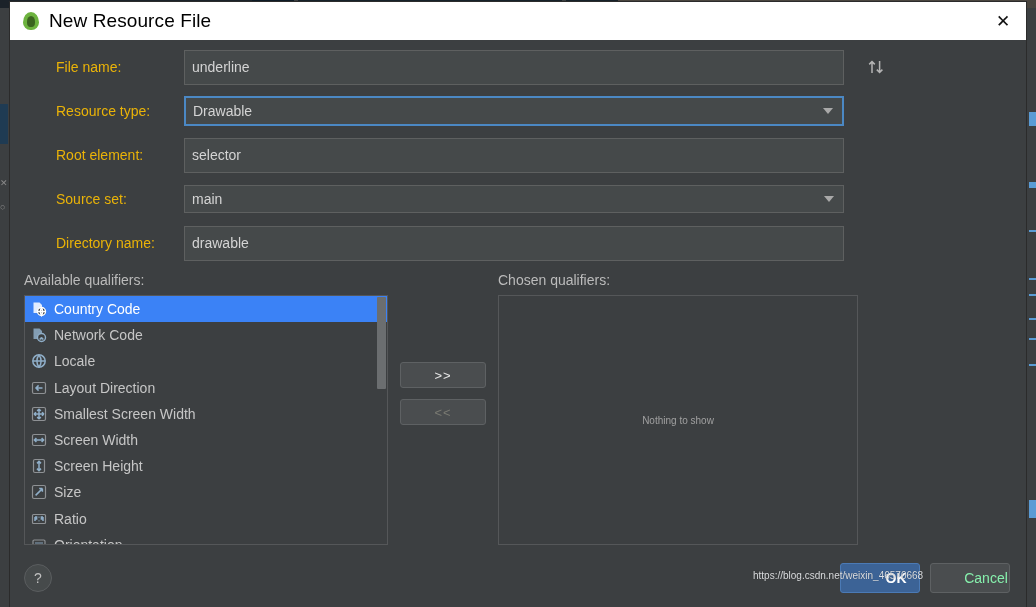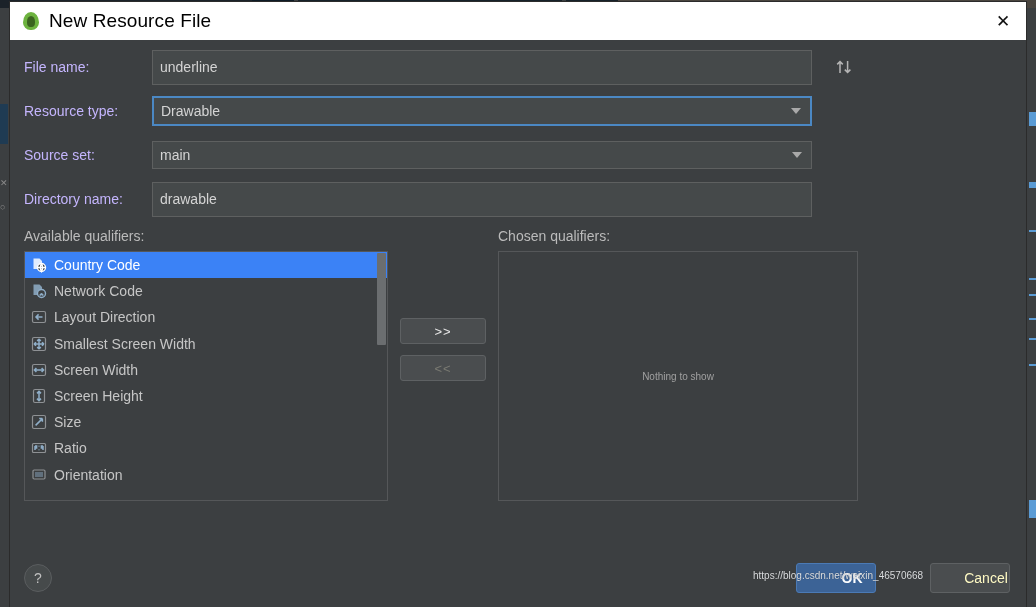--- a/index.html
+++ b/index.html
@@ -144,23 +144,24 @@
 
   .form-row {
     display: flex;
     align-items: center;
     height: 30px;
     margin-bottom: 14px;
   }
   .form-label {
     width: 128px;
     flex: none;
-    color: #c4b5fd;
+    color: #eab308;
     font-size: 14px;
     white-space: nowrap;
+    margin-left: 32px;
   }
 
   .text-field {
     height: 35px;
     background: #45494a;
     border: 1px solid #5e6060;
     color: #d4d4d4;
     font-size: 14px;
     display: flex;
     align-items: center;
@@ -351,22 +352,21 @@
   }
   #ok-button {
     background: #3c6396;
     border: 1px solid #4b7ab5;
     color: #ffffff;
     font-weight: bold;
   }
   #cancel-button {
     background: #4a4d4f;
     border: 1px solid #5e6163;
-    color: #fef9c3;
-    margin-left: 44px;
+    color: #86efac;
   }
 
   
   #watermark {
     position: absolute;
     left: 753px;
     top: 570px;
     color: #e8eaec;
     font-size: 10px;
     white-space: nowrap;
@@ -432,20 +432,24 @@
     </div>
 
     <div class="form-row">
       <div class="form-label">Resource type:</div>
       <div class="combo-field focused">
         <span>Drawable</span>
         <span class="combo-arrow"></span>
       </div>
     </div>
 
+    <div class="form-row">
+      <div class="form-label">Root element:</div>
+      <div class="text-field">selector</div>
+    </div>
 
     <div class="form-row">
       <div class="form-label">Source set:</div>
       <div class="combo-field">
         <span>main</span>
         <span class="combo-arrow"></span>
       </div>
     </div>
 
     <div class="form-row">
@@ -470,20 +474,27 @@
             <div class="list-item">
               <span class="qicon"><svg width="16" height="16" viewBox="0 0 16 16">
                   <path d="M2.5 1.5 h6 l2.5 2.5 v8 h-8.5 z" fill="#8faec8" opacity=".85"></path>
                   <circle cx="10.5" cy="10.5" r="4" fill="#3c3f41" stroke="#8faec8" stroke-width="1.4"></circle>
                   <path d="M8.6 12.4 a2.6 2.6 0 0 1 3.8 0 M9.7 11.1 a1.2 1.2 0 0 1 1.6 0" stroke="#8faec8" stroke-width="1.5" fill="none"></path>
                 </svg></span>
               <span>Network Code</span>
             </div>
             <div class="list-item">
               <span class="qicon"><svg width="16" height="16" viewBox="0 0 16 16">
+                  <circle cx="8" cy="8" r="6.2" fill="#3c3f41" stroke="#8faec8" stroke-width="1.5"></circle>
+                  <path d="M1.9 8 h12.2 M8 1.9 a8 9 0 0 1 0 12.2 a8 9 0 0 1 0 -12.2" stroke="#8faec8" stroke-width="1.5" fill="none"></path>
+                </svg></span>
+              <span>Locale</span>
+            </div>
+            <div class="list-item">
+              <span class="qicon"><svg width="16" height="16" viewBox="0 0 16 16">
                   <rect x="1.5" y="2.5" width="13" height="11" rx="1.5" fill="#3c3f41" stroke="#8e9194" stroke-width="1.2"></rect>
                   <path d="M11.5 8 H5 M7.6 5.4 L5 8 L7.6 10.6" stroke="#8faec8" stroke-width="1.5" fill="none"></path>
                 </svg></span>
               <span>Layout Direction</span>
             </div>
             <div class="list-item">
               <span class="qicon"><svg width="16" height="16" viewBox="0 0 16 16">
                   <rect x="1.5" y="1.5" width="13" height="13" rx="1.5" fill="#3c3f41" stroke="#8e9194" stroke-width="1.2"></rect>
                   <path d="M8 3 V13 M3 8 H13 M8 3 L6.2 5 M8 3 L9.8 5 M8 13 L6.2 11 M8 13 L9.8 11 M3 8 L5 6.2 M3 8 L5 9.8 M13 8 L11 6.2 M13 8 L11 9.8" stroke="#8faec8" stroke-width="1.5" fill="none"></path>
                 </svg></span>

